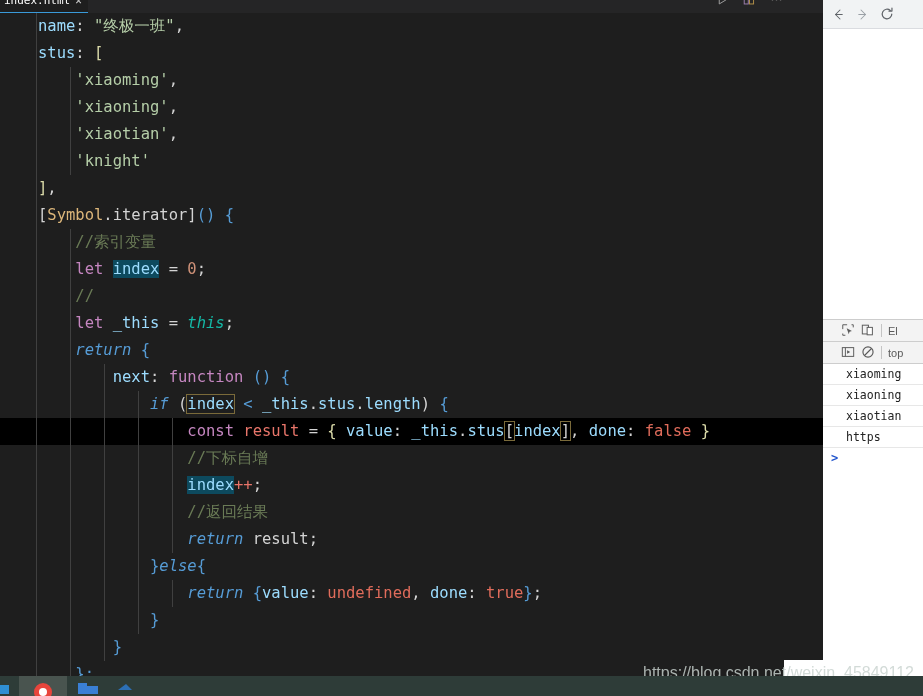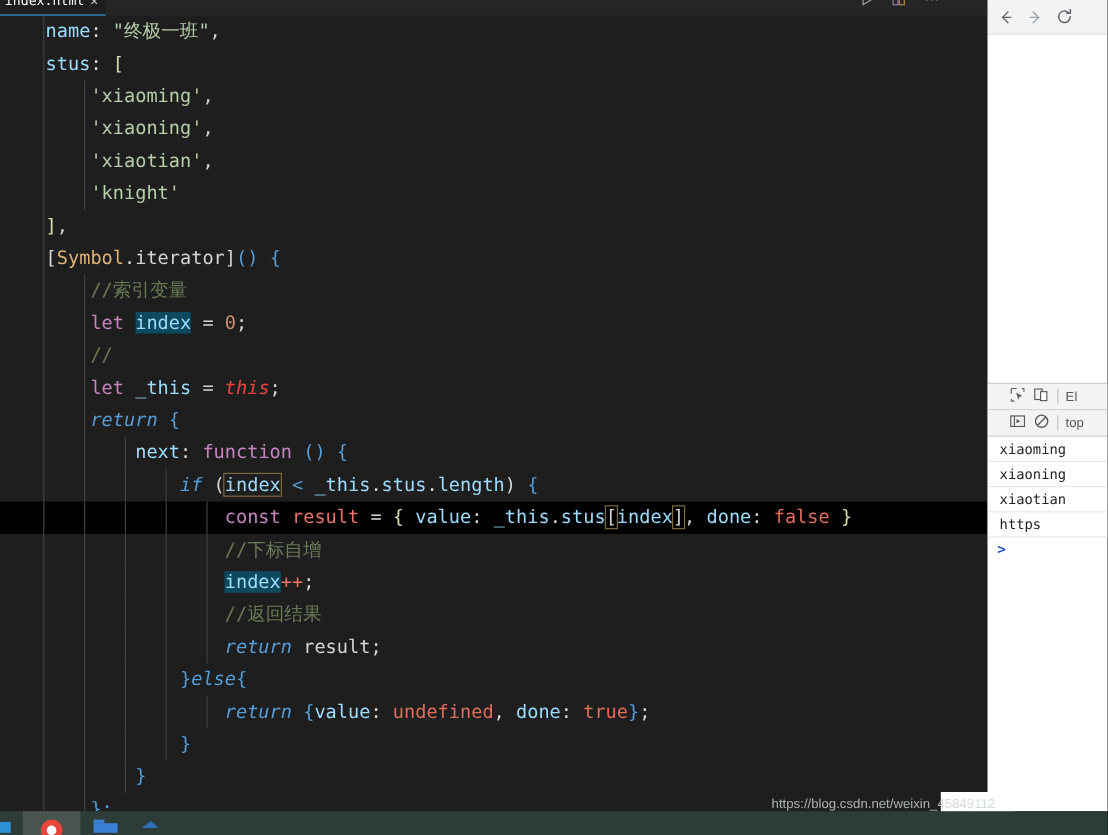--- a/index.html
+++ b/index.html
@@ -51,21 +51,21 @@
   .kw      { color:#c586c0; }            
   .kwctl   { color:#569cd6; font-style:italic; }  
   .ident   { color:#9cdcfe; }            
   .white   { color:#d4d4d4; }
   .prop    { color:#9cdcfe; }
   .strg    { color:#b5cea8; }
   .numo    { color:#ce9178; }
   .cmt     { color:#6a7b56;margin-top:32px; }
   .gold    { color:#dcdcaa; }
   .orange  { color:#dcb67a; }
-  .this    { color:#ef4444; font-style:italic; }
+  .this    { color:#14b8a6; font-style:italic; }
   .red     { color:#e06c5b; }
   .salmon  { color:#e8756a; }
   .punct   { color:#d4d4d4; }
   .brkt-b  { color:#569cd6; }
   .sel     { background:#0d4a5e; }
   .brmatch { outline:1px solid #7a6a3a; }
 
   
   .browser {
     position:absolute; left:823px; top:0; width:100px; height:676px;
@@ -87,35 +87,35 @@
   .dt-row {
     height:22px; display:flex; align-items:center; gap:6px;
     padding-left:18px; background:#f3f3f3;
     border-bottom:1px solid #cdcdcd; font-size:11px; color:#5f6368;
   }
   .dt-sep { width:1px; height:13px; background:#c4c4c4; }
   .dt-label { font-size:11px; color:#5a5a5a; white-space:nowrap; }
 
   .console { background:#fff; }
   .c-line {
-    height:21px; line-height:21px; padding-left:10px;
+    height:21px; line-height:21px; padding-left:23px;
     font-family:"DejaVu Sans Mono", monospace; font-size:11.5px;
     color:#222; border-bottom:1px solid #e7e7e7; white-space:nowrap;
   }
   .c-prompt {
     height:21px; line-height:20px; padding-left:8px;
     font-family:"DejaVu Sans Mono", monospace; font-size:12px;
     color:#2255cc; font-weight:bold;
   }
 
   
   .watermark {
     position:absolute; left:643px; top:664px;
     font-family:"Liberation Sans", sans-serif;
-    font-size:11px; color:#c9d3cf; opacity:.82; white-space:nowrap;
+    font-size:16px; color:#c9d3cf; opacity:.82; white-space:nowrap;
   }
   .wm-block { position:absolute; left:784px; top:660px; width:62px; height:18px; background:#ffffff; }
 
   
   .taskbar {
     position:absolute; left:0; top:676px; width:923px; height:20px;
     background:#2e3c38;
   }
   .tb-item { position:absolute; top:0; height:20px; }
   .tb-hl { background:#49544f; }

